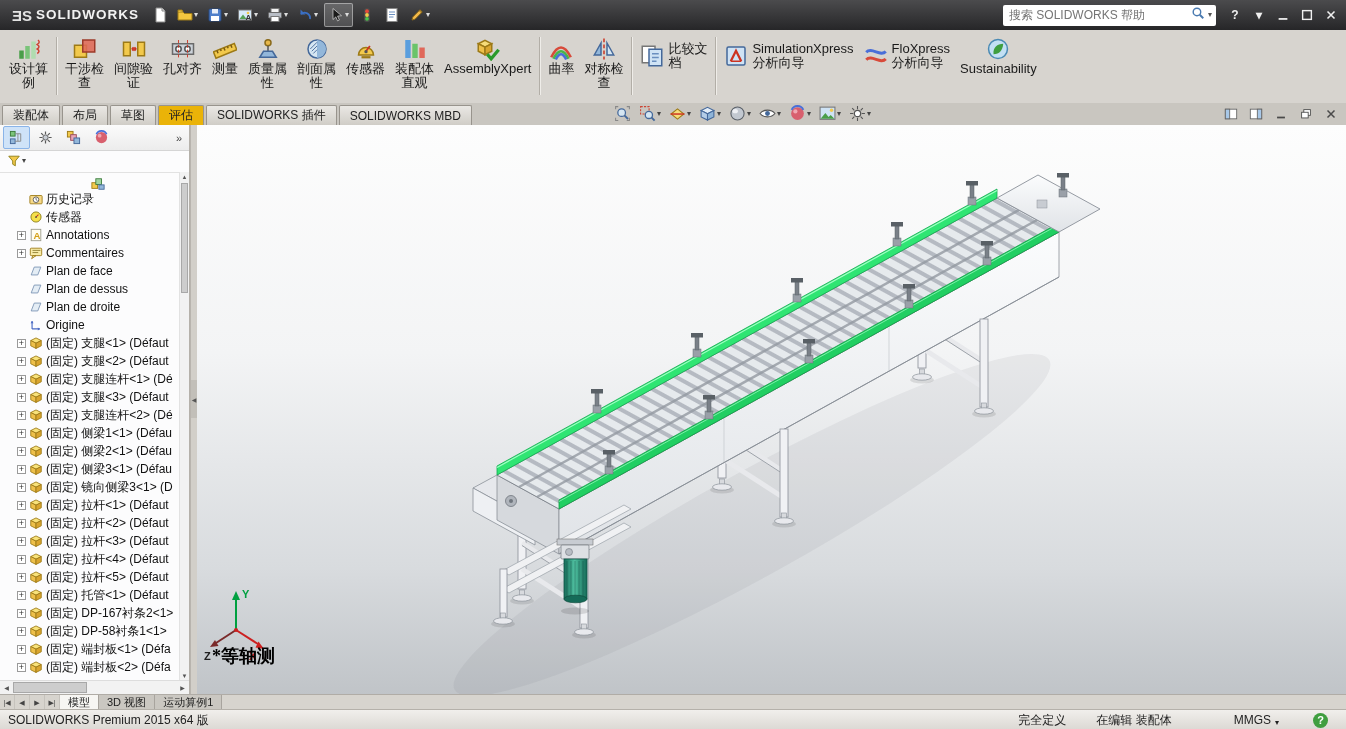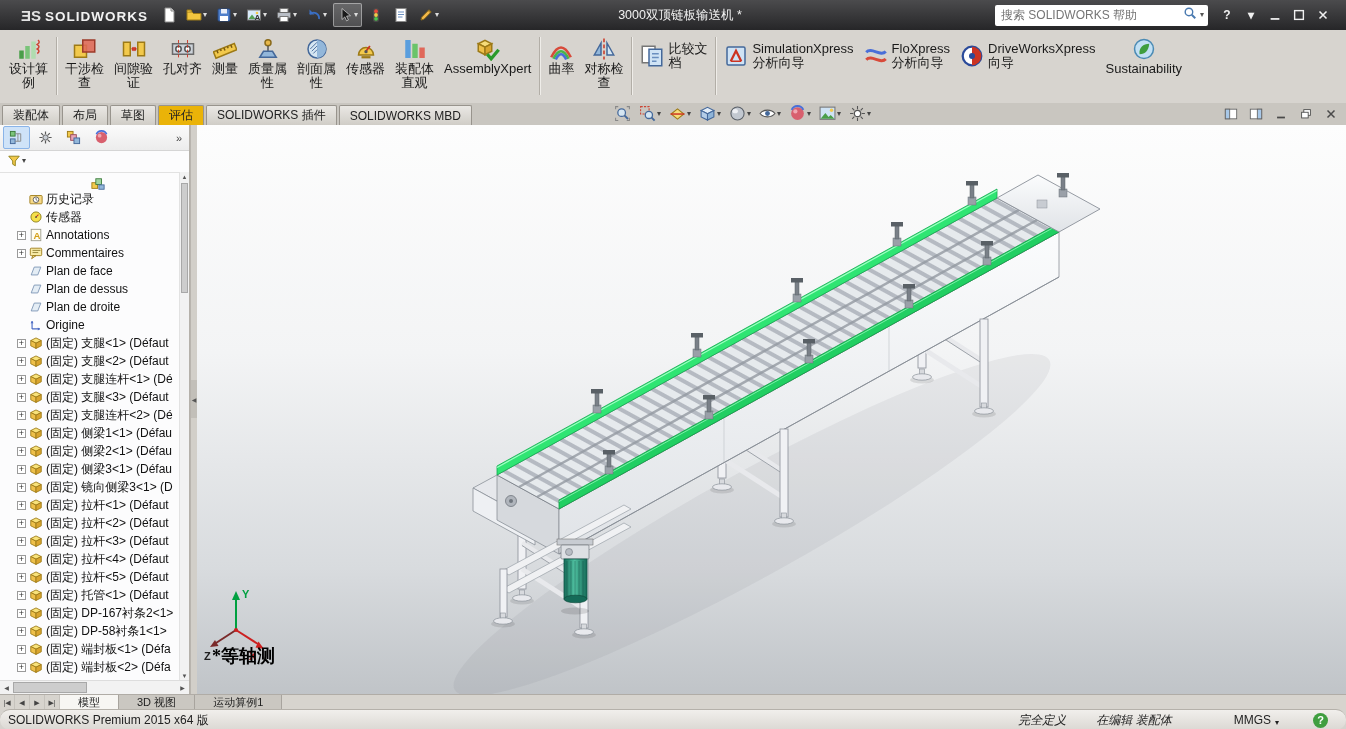--- a/index.html
+++ b/index.html
@@ -5,28 +5,28 @@
   html,body{margin:0;padding:0;width:1346px;height:729px;overflow:hidden;
     font-family:"Liberation Sans",sans-serif;background:#222;}
   #app{position:absolute;top:0;left:0;width:1346px;height:729px;background:#d6d3ce;}
   .icon{display:inline-flex;align-items:center;justify-content:center;line-height:0;}
   .dd{font-size:8px;margin-left:1px;line-height:1;}
   svg text{font-family:"Liberation Sans",sans-serif;}
 
   
   .titlebar{position:absolute;top:0;left:0;right:0;height:30px;
     background:linear-gradient(#4b4b4d,#262628);display:flex;align-items:center;color:#eee;}
-  .logo{display:flex;align-items:flex-end;gap:4px;padding:0 10px 0 21px;}
+  .logo{display:flex;align-items:flex-start;gap:4px;padding:0 10px 0 12px;}
   .logo-mark{font-weight:bold;font-size:15px;color:#e4e4e4;}
   .logo-text{font-weight:bold;font-size:13.5px;letter-spacing:1px;color:#f2f2f2;}
   .tb-icons{display:flex;align-items:center;gap:3px;}
   .tbtn{height:22px;display:flex;align-items:center;padding:0 3px;border-radius:2px;color:#ddd;}
   .tbtn.pressed{background:rgba(255,255,255,.18);border:1px solid rgba(255,255,255,.4);}
   .doc-title{position:absolute;left:480px;width:400px;text-align:center;font-size:12.5px;color:#f2f2f2;pointer-events:none;}
-  .tb-right{margin-left:auto;display:flex;align-items:center;padding-right:12px;}
+  .tb-right{margin-left:auto;display:flex;align-items:center;padding-right:4px;}
   .search-box{width:205px;height:21px;background:#fff;border-radius:2px;display:flex;align-items:center;padding:0 4px;gap:2px;}
   .search-box input{border:none;outline:none;flex:1;font-size:12px;background:transparent;color:#333;min-width:0;
     font-family:"Liberation Sans",sans-serif;}
   .search-box .dd{color:#555;}
   .win-controls{display:flex;align-items:center;margin-left:8px;gap:2px;}
   .wbtn{width:22px;height:20px;display:flex;align-items:center;justify-content:center;color:#f0f0f0;font-size:12px;font-weight:bold;}
 
   
   .ribbon{position:absolute;top:30px;left:0;right:0;height:73px;background:#d7d4cf;
     border-bottom:1px solid #b5b1aa;display:flex;align-items:flex-start;padding:2px 2px 0 4px;}
@@ -88,29 +88,29 @@
   .model{position:absolute;left:0;top:0;}
   .triad{position:absolute;left:6px;bottom:30px;}
   .triad text{font-size:11px;font-weight:bold;}
   .view-label{position:absolute;left:15px;bottom:26px;font-size:18px;font-weight:bold;color:#000;font-family:Liberation Serif, serif;}
 
   
   .bottombar{position:absolute;top:694px;left:0;right:0;height:15px;background:#d7d4ce;
     border-top:1px solid #b0aca6;display:flex;align-items:stretch;font-size:11px;color:#222;}
   .bnav{width:14px;display:flex;align-items:center;justify-content:center;font-size:7px;color:#444;
     border-right:1px solid #c6c3bd;}
-  .btab{padding:0 18px;display:flex;align-items:center;border-right:1px solid #a8a49e;background:#cac7c1;}
+  .btab{padding:0 8px;display:flex;align-items:center;border-right:1px solid #a8a49e;background:#cac7c1;}
   .btab.active{background:#f7f6f3;}
 
   
   .statusbar{position:absolute;top:709px;left:0;right:0;height:20px;
     background:linear-gradient(#f1efec,#dbd8d3);border-top:1px solid #b5b1aa;
-    display:flex;align-items:center;font-size:12px;color:#222;padding:0 8px;border-radius:10px;}
+    display:flex;align-items:center;font-size:12px;color:#222;padding:0 8px;}
   .sb-right{margin-left:auto;display:flex;align-items:center;}
-  .sb-item{margin-right:30px;font-style:italic;}
+  .sb-item{margin-right:30px;}
   .sb-editing{margin-right:62px;}
   .sb-units{margin-right:34px;display:flex;align-items:flex-end;gap:3px;}
   .help-badge{width:15px;height:15px;border-radius:50%;background:#3f9e3f;color:#fff;font-weight:bold;
     font-size:11px;display:flex;align-items:center;justify-content:center;margin-right:10px;}
 </style>
 </head>
 <body>
 
 <div id="app">
 
@@ -206,21 +206,20 @@
         <div class="tbtn">
           <span class="icon">
             <svg viewBox="0 0 16 16" width="16" height="16">
               <path d="M3 13l.8-3L11 2.8l2.2 2.2L6 12.2z" fill="#f2b84a" stroke="#8a6a1a"></path>
               <path d="M10.2 3.6l2.2 2.2" stroke="#8a6a1a"></path>
             </svg>
           </span>
           <span class="dd">▾</span>
         </div>
       </div>
-    <div class="doc-title">3000双顶链板输送机 *</div>
     <div class="tb-right">
       <div class="search-box">
         <input placeholder="搜索 SOLIDWORKS 帮助" style="">
         <span id="search-icon-slot"><span class="icon">
               <svg viewBox="0 0 16 16" width="14" height="14">
                 <circle cx="6.8" cy="6.8" r="4.3" fill="none" stroke="#4a7ab0" stroke-width="1.6"></circle>
                 <path d="M10 10l4 4" stroke="#4a7ab0" stroke-width="2.2"></path>
               </svg>
             </span></span>
         <span class="dd">▾</span>
@@ -397,30 +396,20 @@
         <span class="rlabel">SimulationXpress<br>分析向导</span>
       </div>
       <div class="rbtn wide">
         <span class="icon ricon">
           <svg viewBox="0 0 16 16" width="24" height="24">
             <path d="M1.5 5.5C5 1.5 11 9 14.5 5" fill="none" stroke="#4a6fd8" stroke-width="1.9"></path>
             <path d="M1.5 10.5C5 6.5 11 14 14.5 10" fill="none" stroke="#d84a3a" stroke-width="1.9"></path>
           </svg>
         </span>
         <span class="rlabel">FloXpress<br>分析向导</span>
-      </div>
-      <div class="rbtn wide">
-        <span class="icon ricon">
-          <svg viewBox="0 0 16 16" width="24" height="24">
-            <circle cx="8" cy="8" r="6.2" fill="#fff" stroke="#2a4a9a" stroke-width="1.5"></circle>
-            <path d="M8 1.8a6.2 6.2 0 0 1 0 12.4z" fill="#cc3322"></path>
-            <circle cx="8" cy="8" r="2" fill="#2a4a9a"></circle>
-          </svg>
-        </span>
-        <span class="rlabel">DriveWorksXpress<br>向导</span>
       </div>
       <div class="rbtn">
         <span class="icon ricon">
           <svg viewBox="0 0 16 16" width="24" height="24">
             <circle cx="8" cy="8" r="6.3" fill="#c2e0f4" stroke="#4a8ab4"></circle>
             <path d="M5 11.5c-.5-4.5 2.5-7 6.5-7-.5 4.5-2.5 7-6.5 7z" fill="#3f9e3f"></path>
           </svg>
         </span>
         <span class="rlabel">Sustainability</span>
       </div>

